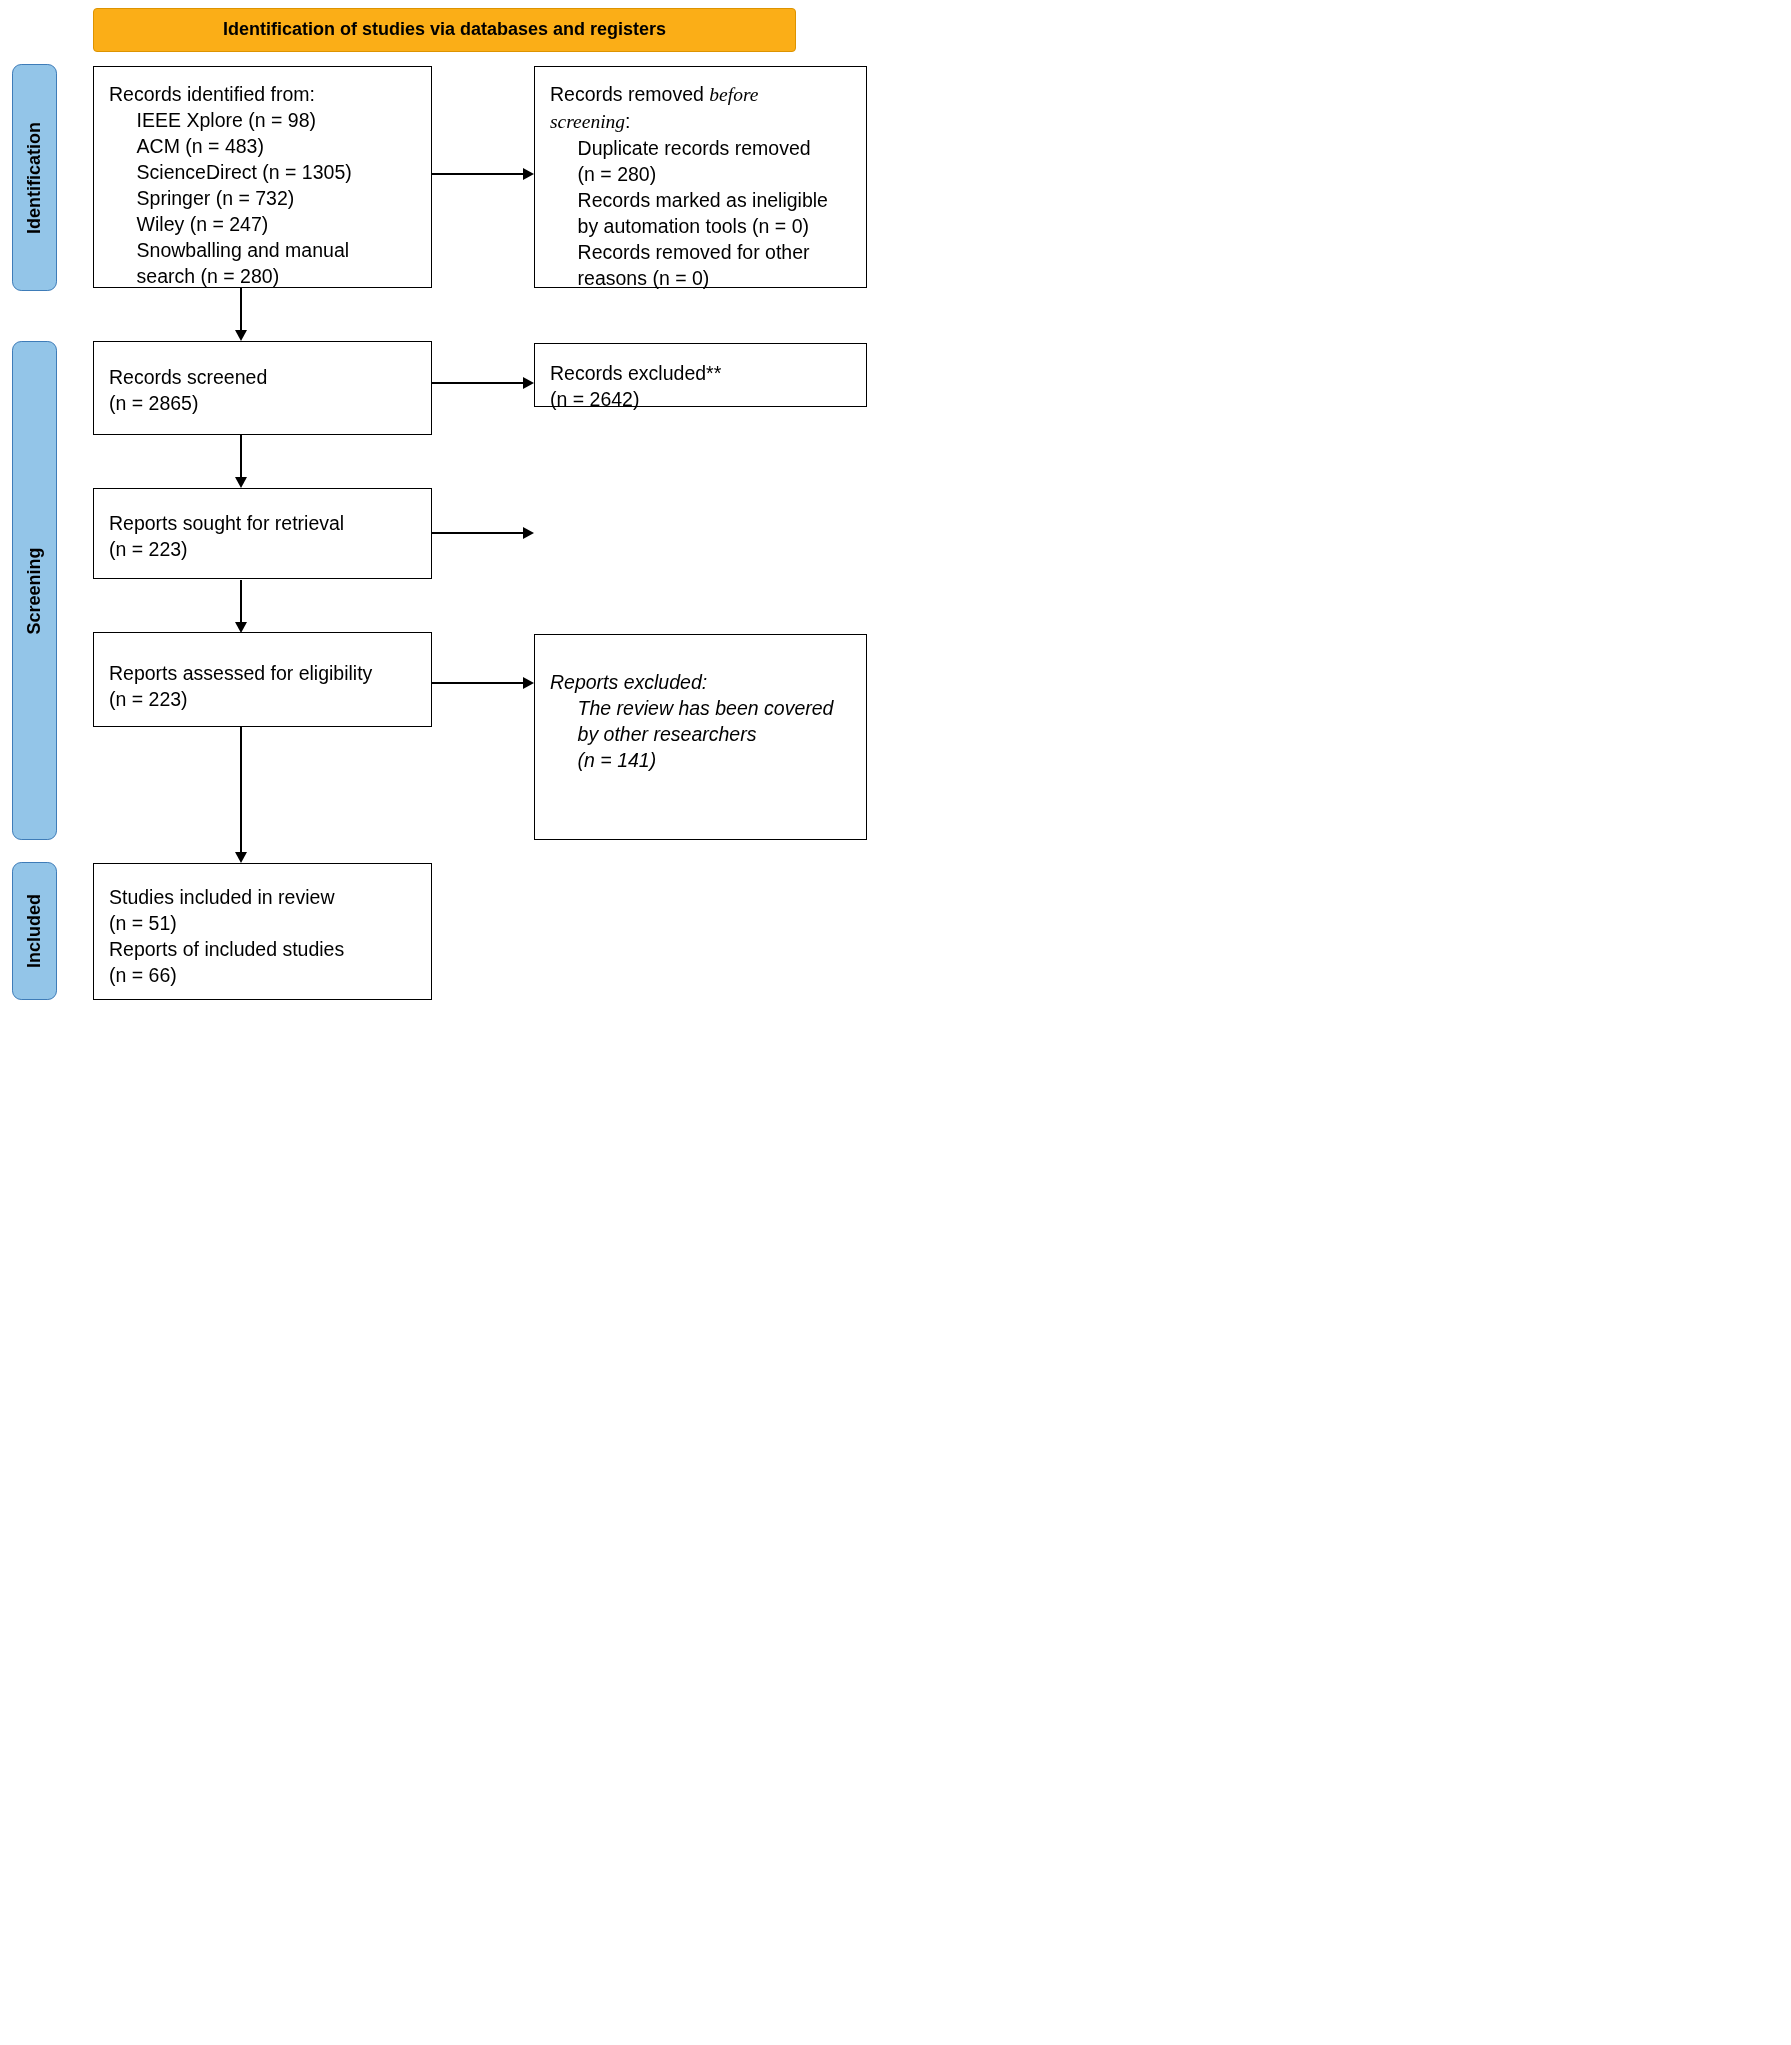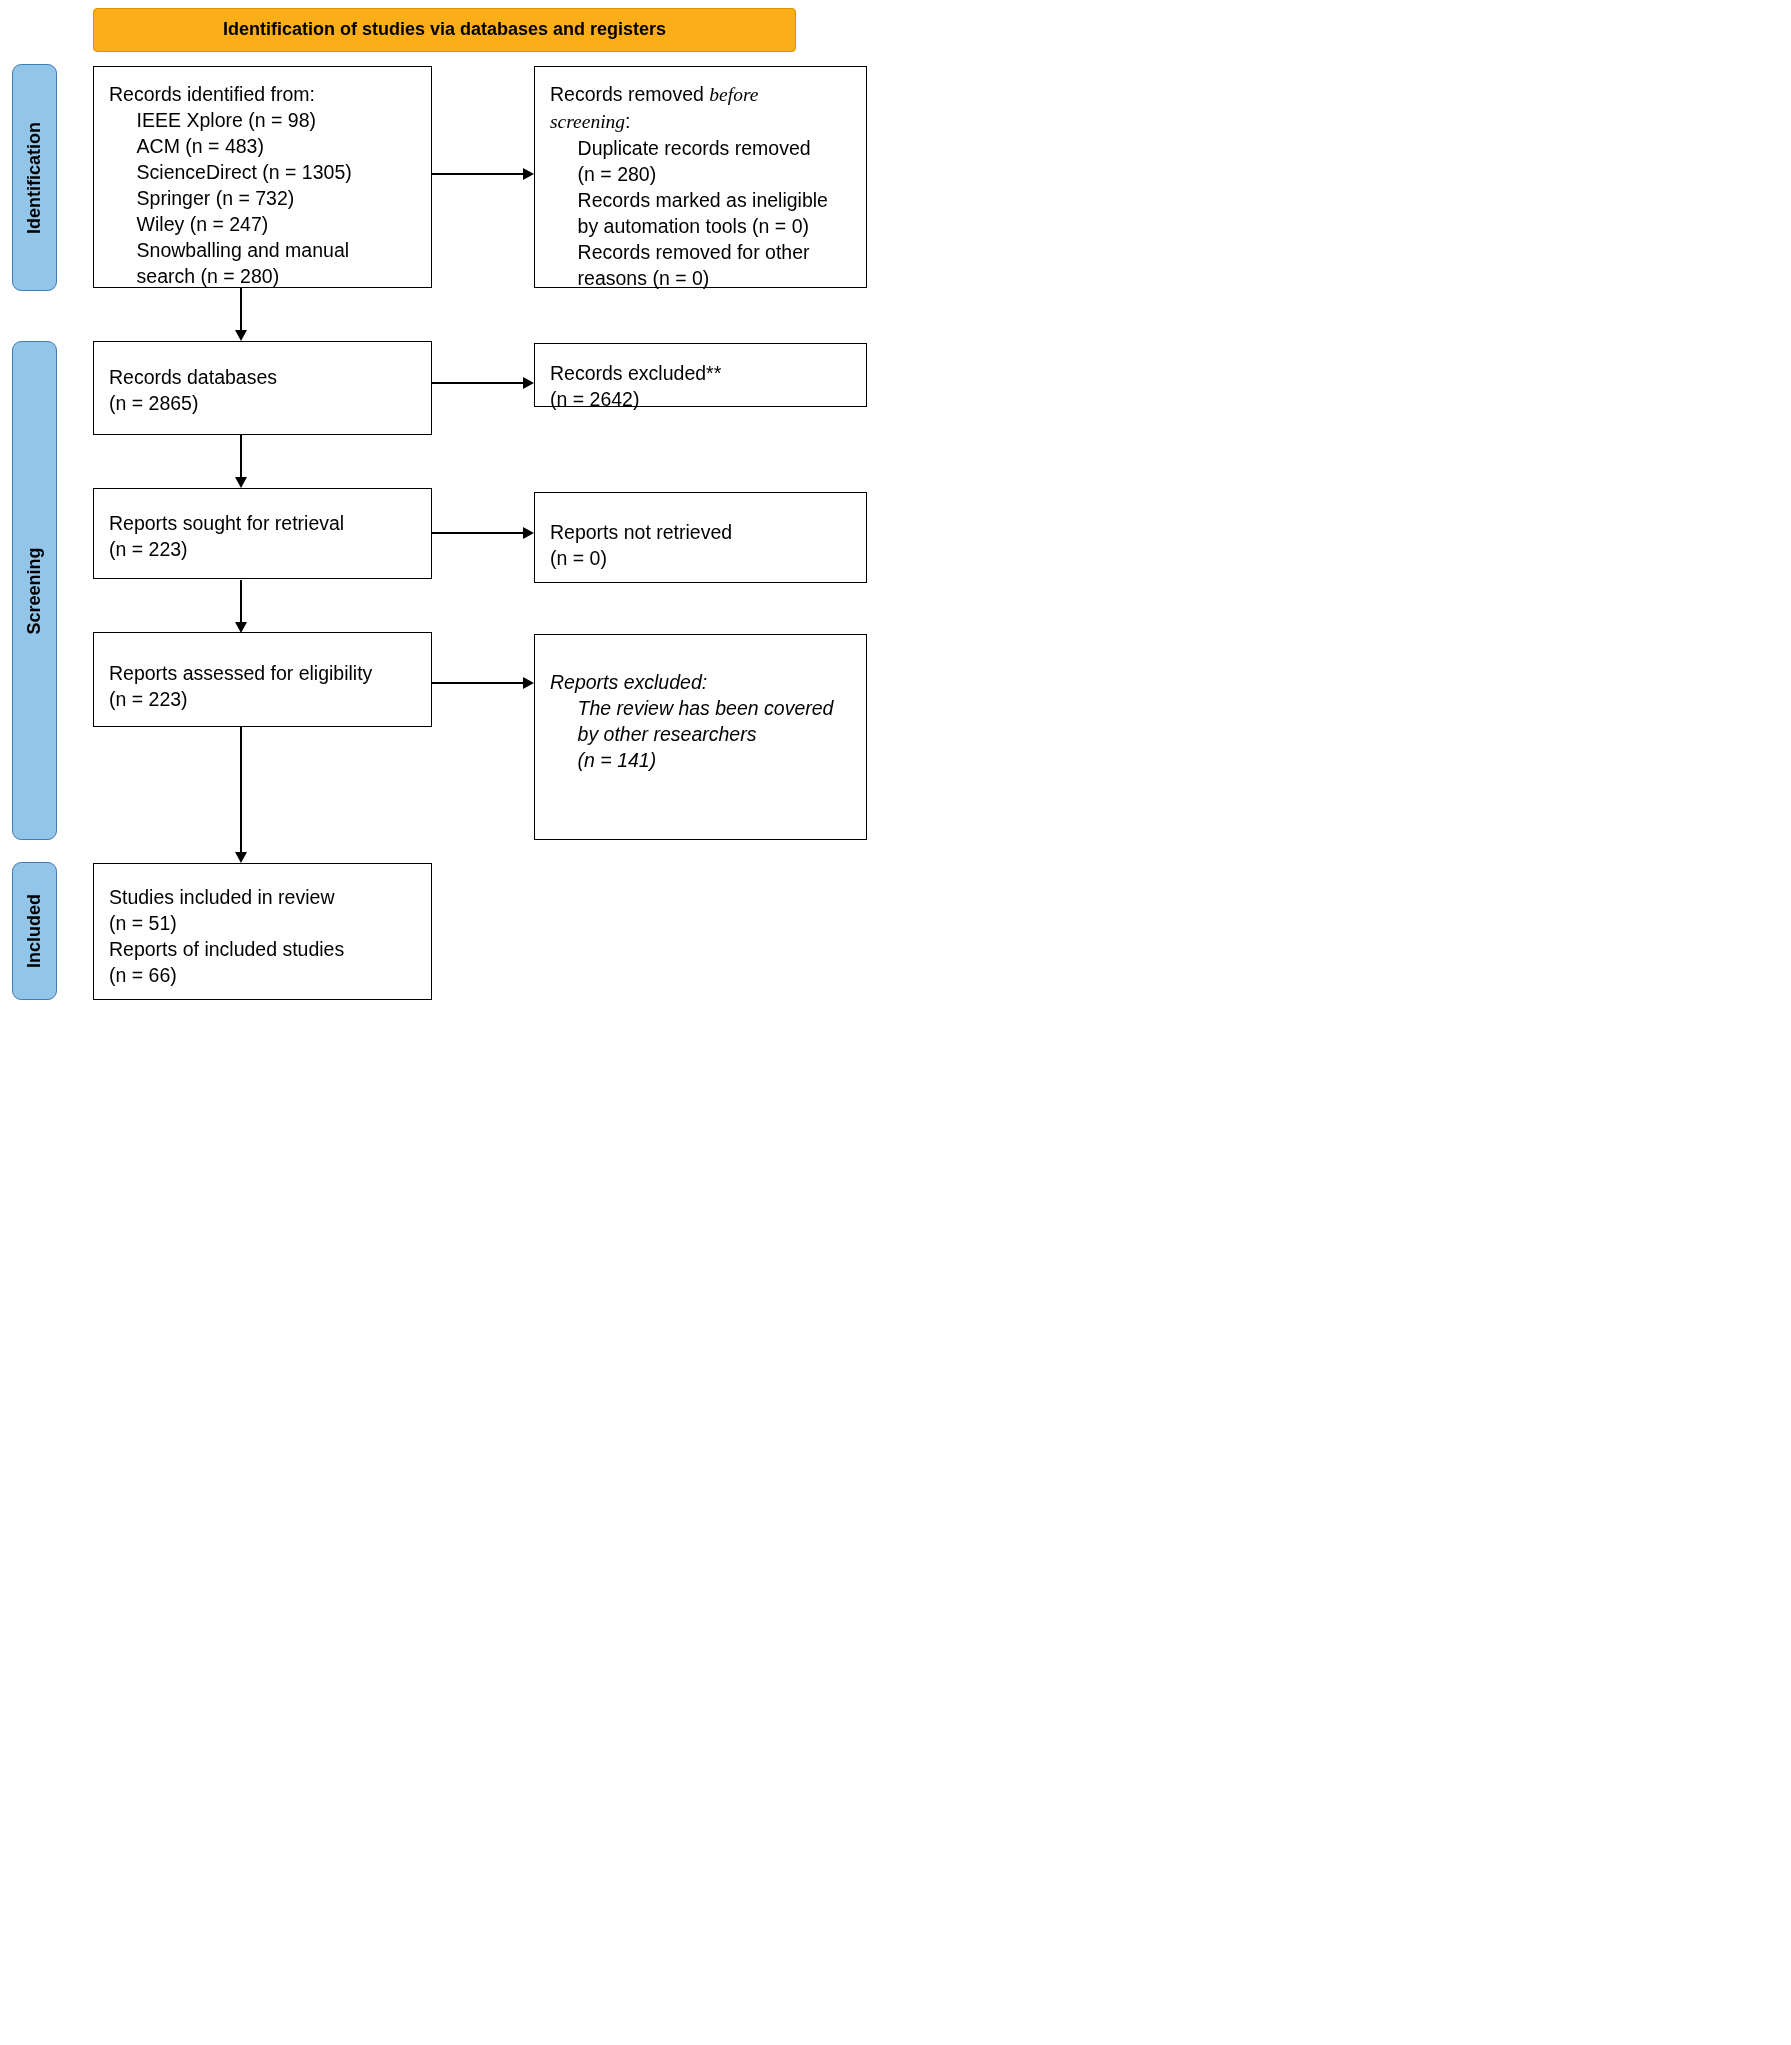--- a/index.html
+++ b/index.html
@@ -111,34 +111,30 @@
       <div class="line indent-0"><span>Records removed </span><span class="italic">before</span></div>
       <div class="line indent-0"><span class="italic">screening</span><span>:</span></div>
       <div class="line indent-1">Duplicate records removed</div>
       <div class="line indent-1">(n = 280)</div>
       <div class="line indent-1">Records marked as ineligible</div>
       <div class="line indent-1">by automation tools (n = 0)</div>
       <div class="line indent-1">Records removed for other</div>
       <div class="line indent-1">reasons (n = 0)</div>
     </div>
   <div class="box" id="box-records-screened">
-      <div class="line indent-0">Records databases</div>
+      <div class="line indent-0">Records screened</div>
       <div class="line indent-0">(n = 2865)</div>
     </div>
   <div class="box" id="box-records-excluded">
       <div class="line indent-0">Records excluded**</div>
       <div class="line indent-0">(n = 2642)</div>
     </div>
   <div class="box" id="box-reports-sought">
       <div class="line indent-0">Reports sought for retrieval</div>
       <div class="line indent-0">(n = 223)</div>
-    </div>
-  <div class="box" id="box-reports-not-retrieved">
-      <div class="line indent-0">Reports not retrieved</div>
-      <div class="line indent-0">(n = 0)</div>
     </div>
   <div class="box" id="box-reports-assessed">
       <div class="line indent-0">Reports assessed for eligibility</div>
       <div class="line indent-0">(n = 223)</div>
     </div>
   <div class="box" id="box-reports-excluded">
       <div class="line indent-0">Reports excluded:</div>
       <div class="line indent-1">The review has been covered</div>
       <div class="line indent-1">by other researchers</div>
       <div class="line indent-1">(n = 141)</div>

